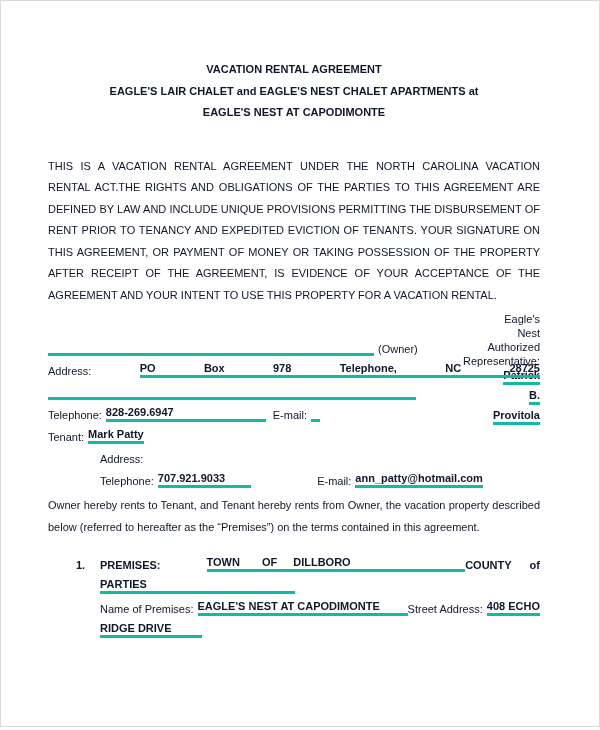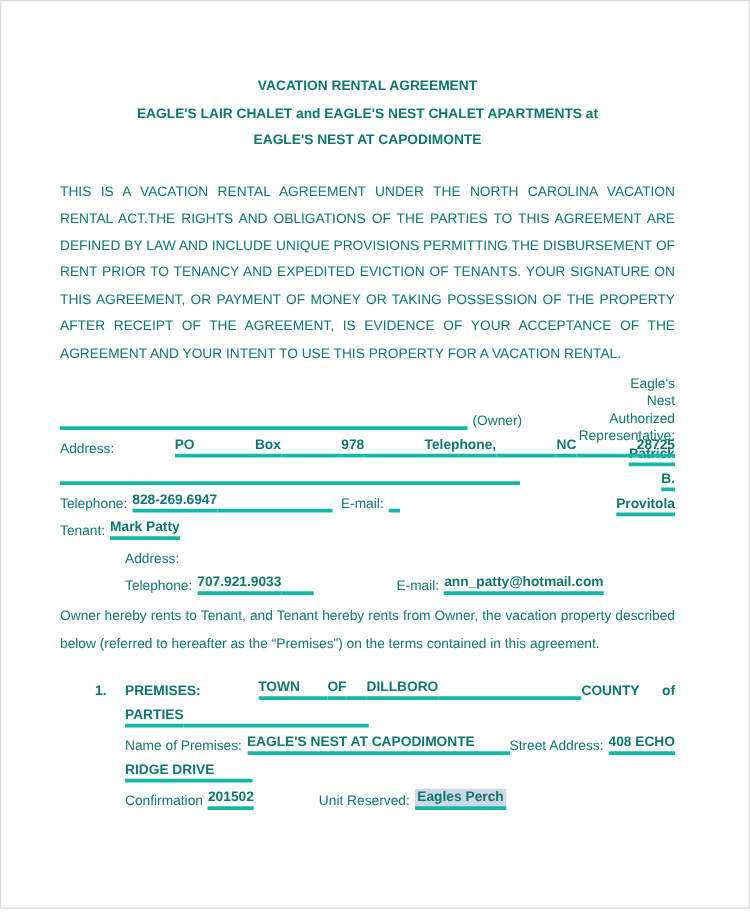--- a/index.html
+++ b/index.html
@@ -3,40 +3,40 @@
 <meta charset="utf-8">
 <style>
   html,body{margin:0;padding:0;background:#ffffff;}
   .viewport{position:relative;width:600px;height:730px;background:#ffffff;overflow:hidden;
     font-family:"Liberation Sans","DejaVu Sans",sans-serif;color:#1b1b1b;}
   .page{position:absolute;left:0;top:0;width:600px;height:727px;box-sizing:border-box;
     background:#ffffff;border:1px solid #d9d9d9;}
   .content{position:absolute;left:47px;top:58px;width:492px;font-size:11px;line-height:21.5px;}
   .title-line{font-weight:bold;text-align:center;white-space:nowrap;}
   .para{margin:0;text-align:justify;text-align-last:left;}
-  #intro-para{margin-top:20px;}
+  #intro-para{margin-top:32px;}
   #rents-para{margin-top:7px;}
   
   .fl{display:flex;height:22px;align-items:flex-end;white-space:nowrap;}
   .fl > span{line-height:14px;display:block;}
   .g{flex:1 1 auto;}
   .u{border-bottom:3px solid #14b8a6;}
   .b{font-weight:bold;}
   .seg{display:block;}
   .sp4{width:4px;}
   .ind{padding-left:52px;}
   #rep-line{margin-top:6px;flex-direction:column;}
   .premises-block{margin-top:12px;}
   .num{width:24px;font-weight:bold;}
   .hl{padding:0 2px;}
 </style>
 </head>
 <body>
 
-<div class="viewport" style="color: #0f766e;">
+<div class="viewport" style="color: #0f172a;">
   <div class="page" style="border-color: rgb(217, 217, 217);">
     <div class="content">
 
       <div class="title-line">VACATION RENTAL AGREEMENT</div>
       <div class="title-line">EAGLE'S LAIR CHALET and EAGLE'S NEST CHALET APARTMENTS at</div>
       <div class="title-line">EAGLE'S NEST AT CAPODIMONTE</div>
 
       <p class="para" id="intro-para">THIS IS A VACATION RENTAL AGREEMENT UNDER THE NORTH CAROLINA VACATION RENTAL ACT.THE RIGHTS AND OBLIGATIONS OF THE PARTIES TO THIS AGREEMENT ARE DEFINED BY LAW AND INCLUDE UNIQUE PROVISIONS PERMITTING THE DISBURSEMENT OF RENT PRIOR TO TENANCY AND EXPEDITED EVICTION OF TENANTS. YOUR SIGNATURE ON THIS AGREEMENT, OR PAYMENT OF MONEY OR TAKING POSSESSION OF THE PROPERTY AFTER RECEIPT OF THE AGREEMENT, IS EVIDENCE OF YOUR ACCEPTANCE OF THE AGREEMENT AND YOUR INTENT TO USE THIS PROPERTY FOR A VACATION RENTAL.</p>
 
       <div class="fl" id="rep-line">
@@ -145,27 +145,18 @@
           <span>Street Address:</span>
             <span class="sp4"></span>
           <span class="b u">408 ECHO</span>
         </div>
 
         <div class="fl ind">
           <span class="b u">RIDGE DRIVE</span>
           <span class="seg u" style="width:30px"></span>
         </div>
 
-        <div class="fl ind">
-          <span>Confirmation</span>
-            <span class="sp4"></span>
-          <span class="b u">201502</span>
-          <span style="width:52px"></span>
-          <span>Unit Reserved:</span>
-            <span class="sp4"></span>
-          <span class="b u hl" style="background: rgb(205, 215, 230);">Eagles Perch</span>
-        </div>
 
       </div>
 
     </div>
   </div>
 </div>
 
 </body></html>

